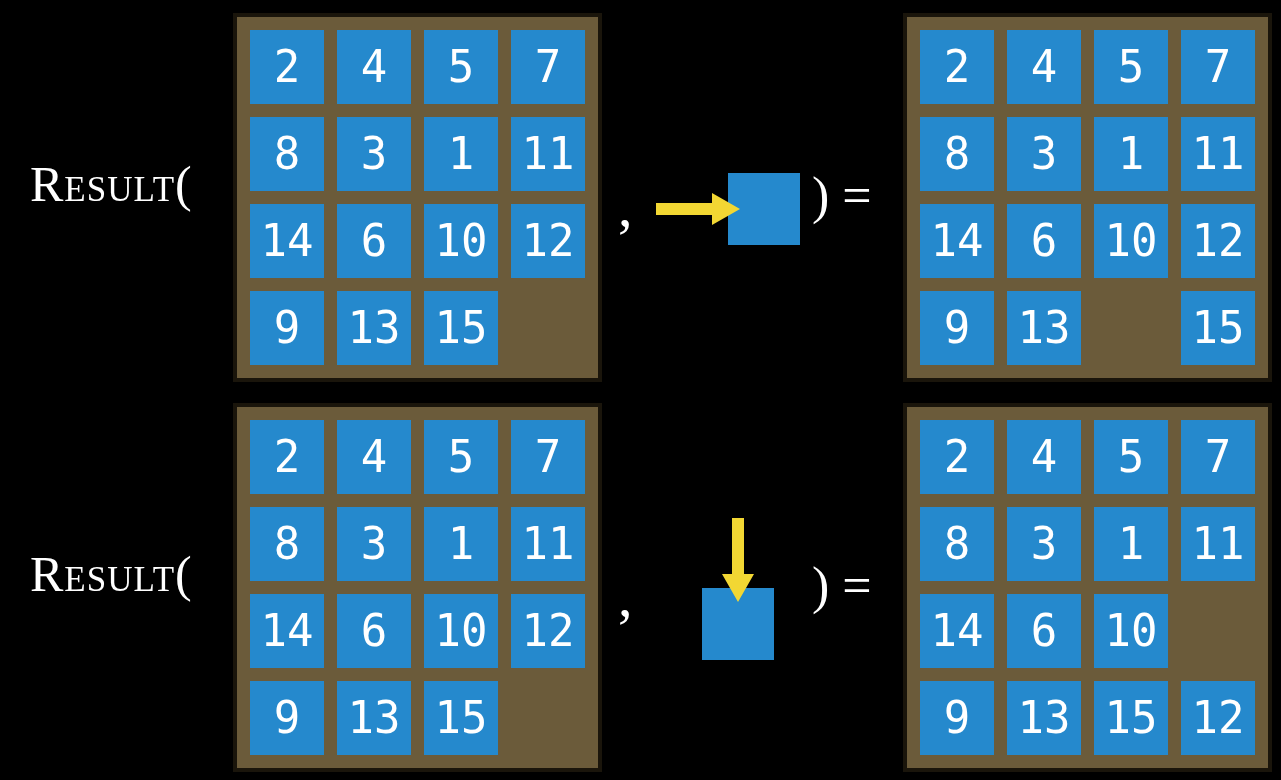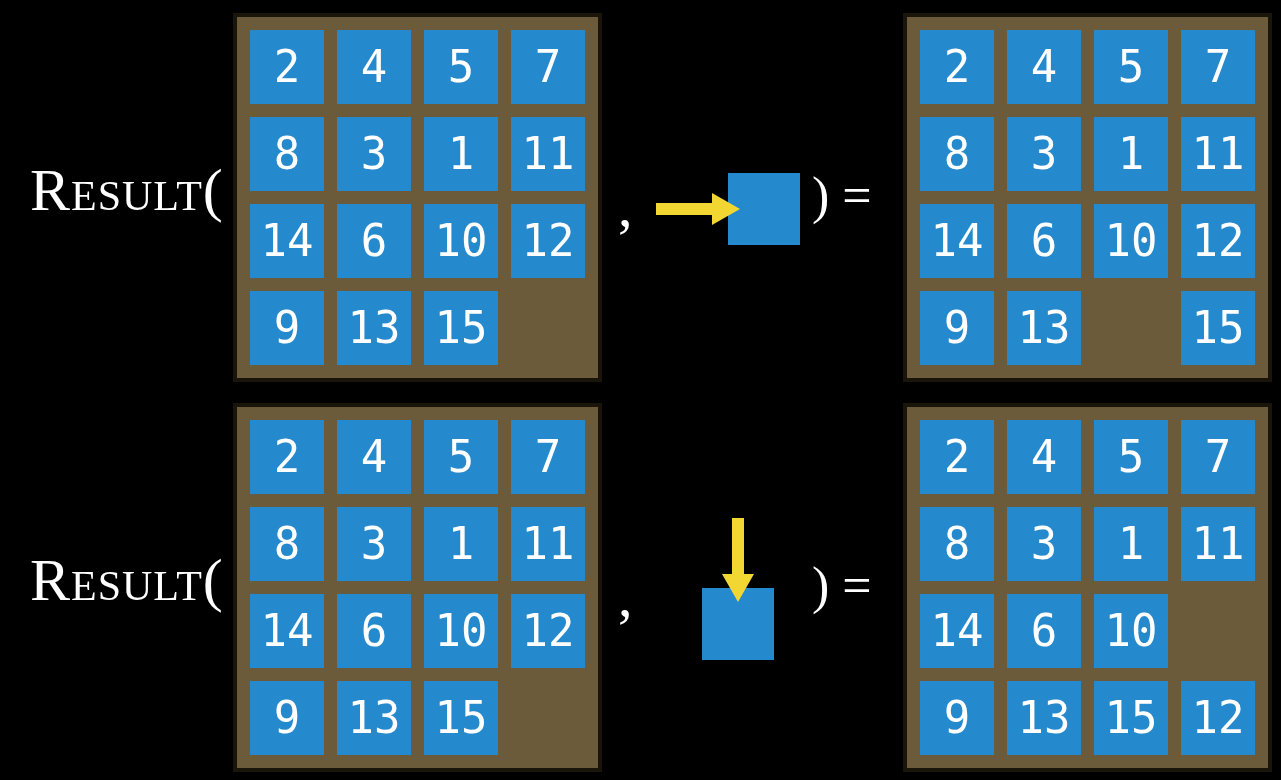--- a/index.html
+++ b/index.html
@@ -14,21 +14,21 @@
   #stage{
     position:relative;
     width:1281px;height:780px;
     background:var(--bg);
     overflow:hidden;
     font-family:"Liberation Serif", serif;
   }
   .func-label{
     position:absolute;
     color:var(--text-white);
-    font-size:60px;
+    font-size:50px;
     font-variant:small-caps;
     letter-spacing:1px;
     white-space:nowrap;
     line-height:1.1;
   }
   #label-1{left:30px;top:157px;}
   #label-2{left:30px;top:547px;}
 
   .board{
     position:absolute;

